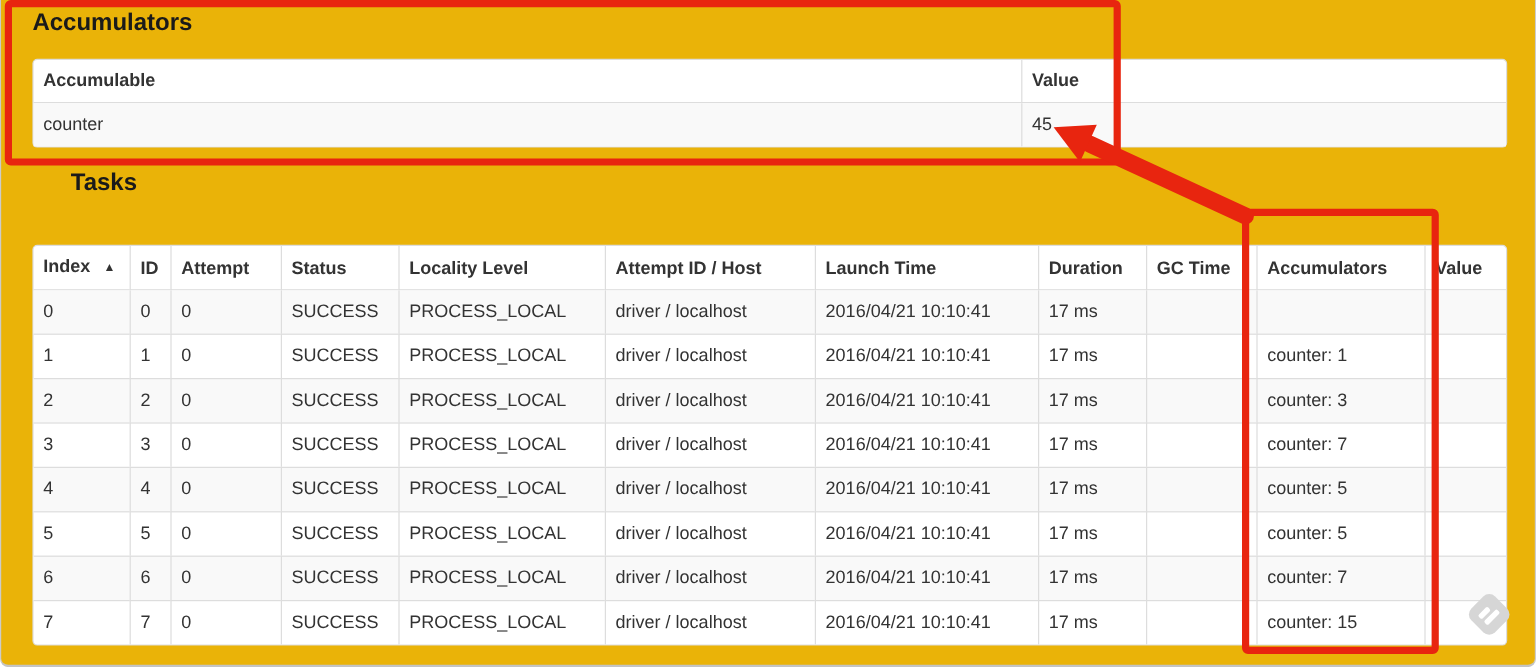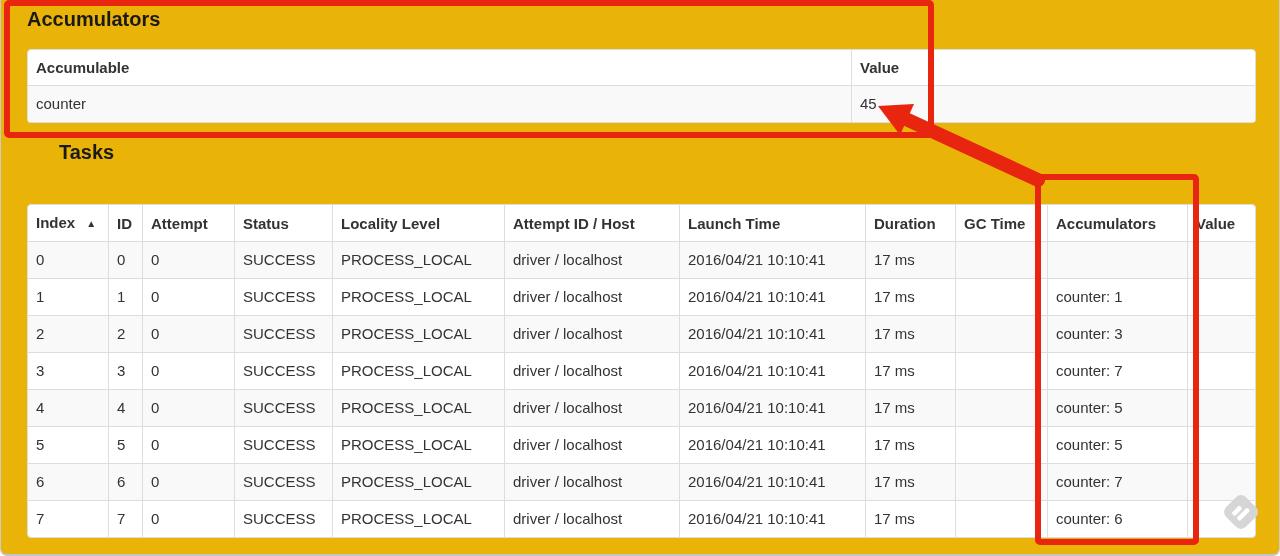--- a/index.html
+++ b/index.html
@@ -243,21 +243,21 @@
       <tr>
         <td>7</td>
         <td>7</td>
         <td>0</td>
         <td>SUCCESS</td>
         <td>PROCESS_LOCAL</td>
         <td>driver / localhost</td>
         <td>2016/04/21 10:10:41</td>
         <td>17 ms</td>
         <td></td>
-        <td>counter: 6</td>
+        <td>counter: 15</td>
         <td></td>
       </tr>
     </tbody>
   </table>
 
   <svg id="watermark" width="50" height="50" viewBox="0 0 50 50">
     <g transform="rotate(-45 25 25)">
       <rect x="11" y="11" width="28" height="28" rx="7" fill="#d6d6d6"></rect>
       <rect x="17.5" y="19" width="11" height="4.5" rx="1.5" fill="#ffffff"></rect>
       <rect x="17.5" y="26" width="15" height="4.5" rx="1.5" fill="#ffffff"></rect>

